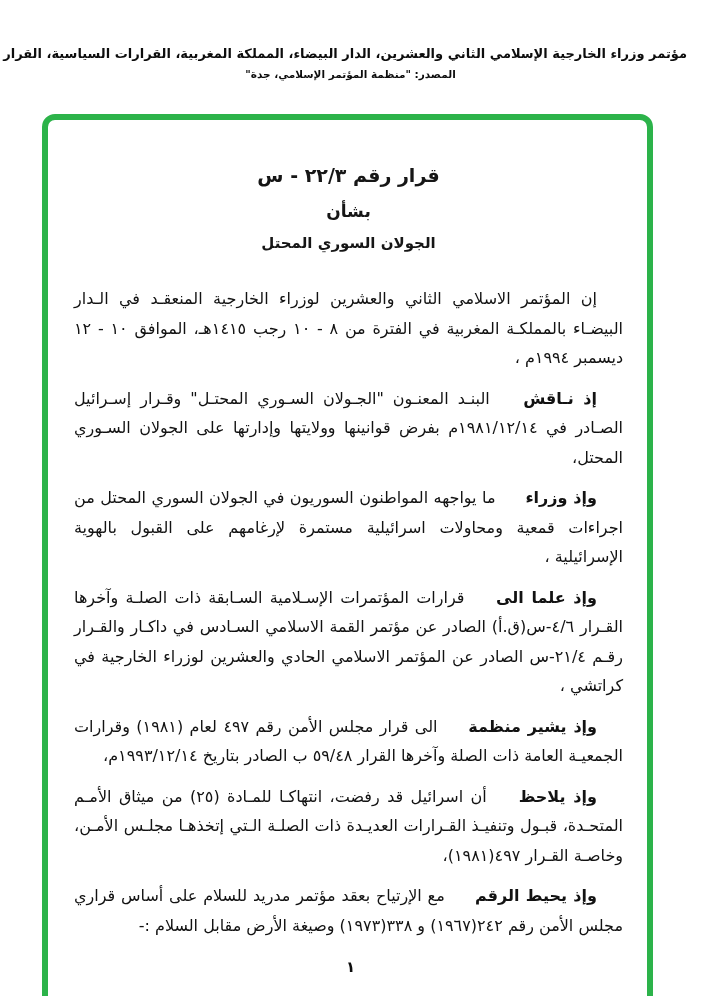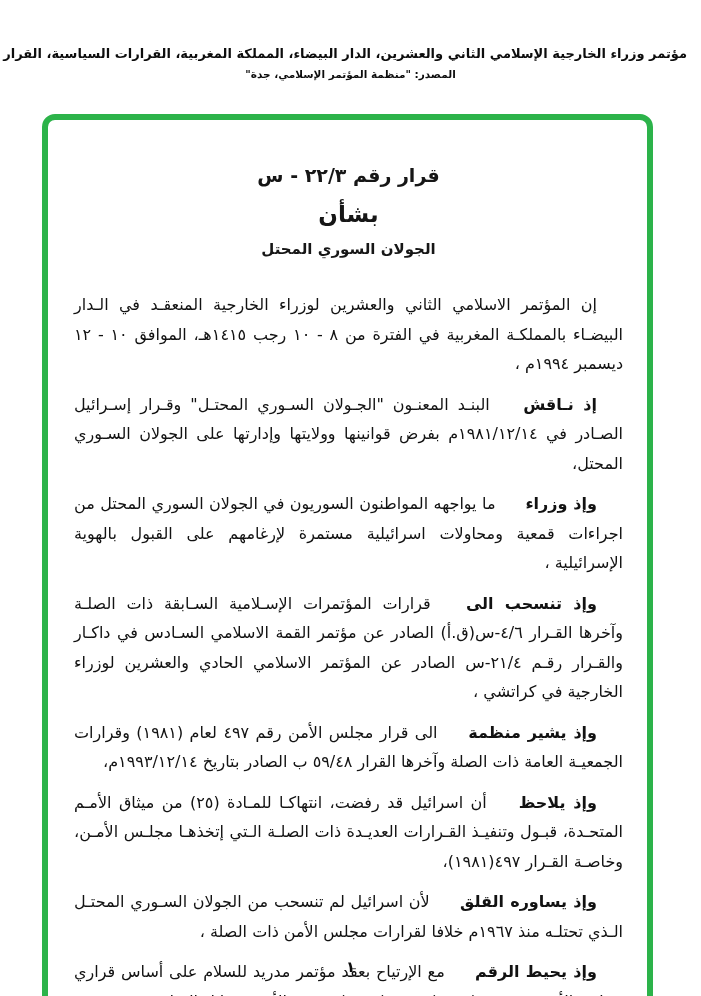--- a/index.html
+++ b/index.html
@@ -36,21 +36,21 @@
   }
   .content {
     position: absolute;
     top: 0; left: 0; right: 0; bottom: 0;
     padding: 44px 24px 10px 26px;
     direction: rtl;
     box-sizing: border-box;
   }
   .title-block { text-align: center; font-weight: bold; color: #161616; }
   .t1 { font-size: 19px; margin: 0 0 15px 0; }
-  .t2 { font-size: 23px; margin: 0 0 13px 0; }
+  .t2 { font-size: 17px; margin: 0 0 13px 0; }
   .t3 { font-size: 15px; margin: 0; }
   .body-text {
     margin-top: 32px;
     font-size: 16px;
     line-height: 29.5px;
     text-align: justify;
   }
   p.para {
     margin: 0 0 11px 0;
     text-indent: 26px;
@@ -92,34 +92,30 @@
   </p>
           <p class="para">
     <span class="lead">إذ نـاقش </span>
     <span>البنـد المعنـون "الجـولان السـوري المحتـل" وقـرار إسـرائيل الصـادر في ١٩٨١/١٢/١٤م بفرض قوانينها وولايتها وإدارتها على الجولان السـوري المحتل،</span>
   </p>
           <p class="para">
     <span class="lead">وإذ وزراء </span>
     <span>ما يواجهه المواطنون السوريون في الجولان السوري المحتل من اجراءات قمعية ومحاولات اسرائيلية مستمرة لإرغامهم على القبول بالهوية الإسرائيلية ،</span>
   </p>
           <p class="para">
-    <span class="lead">وإذ تنسحب الى </span>
+    <span class="lead">وإذ علما الى </span>
     <span>قرارات المؤتمرات الإسـلامية السـابقة ذات الصلـة وآخرها القـرار ٤/٦-س(ق.أ) الصادر عن مؤتمر القمة الاسلامي السـادس في داكـار والقـرار رقـم ٢١/٤-س الصادر عن المؤتمر الاسلامي الحادي والعشرين لوزراء الخارجية في كراتشي ،</span>
   </p>
           <p class="para">
     <span class="lead">وإذ يشير منظمة </span>
     <span>الى قرار مجلس الأمن رقم ٤٩٧ لعام (١٩٨١) وقرارات الجمعيـة العامة ذات الصلة وآخرها القرار ٥٩/٤٨ ب الصادر بتاريخ ١٩٩٣/١٢/١٤م،</span>
   </p>
           <p class="para">
     <span class="lead">وإذ يلاحظ </span>
     <span>أن اسرائيل قد رفضت، انتهاكـا للمـادة (٢٥) من ميثاق الأمـم المتحـدة، قبـول وتنفيـذ القـرارات العديـدة ذات الصلـة الـتي إتخذهـا مجلـس الأمـن، وخاصـة القـرار ٤٩٧(١٩٨١)،</span>
-  </p>
-          <p class="para">
-    <span class="lead">وإذ يساوره القلق </span>
-    <span>لأن اسرائيل لم تنسحب من الجولان السـوري المحتـل الـذي تحتلـه منذ ١٩٦٧م خلافا لقرارات مجلس الأمن ذات الصلة ،</span>
   </p>
           <p class="para">
     <span class="lead">وإذ يحيط الرقم </span>
     <span>مع الإرتياح بعقد مؤتمر مدريد للسلام على أساس قراري مجلس الأمن رقم ٢٤٢(١٩٦٧) و ٣٣٨(١٩٧٣) وصيغة الأرض مقابل السلام :-</span>
   </p>
         </div>
 
     </div>
   </div>
 

